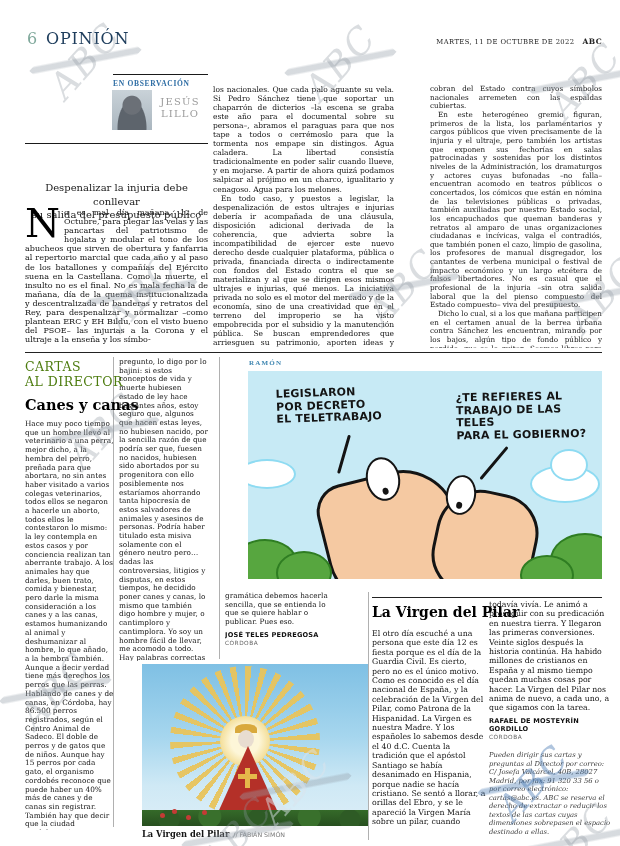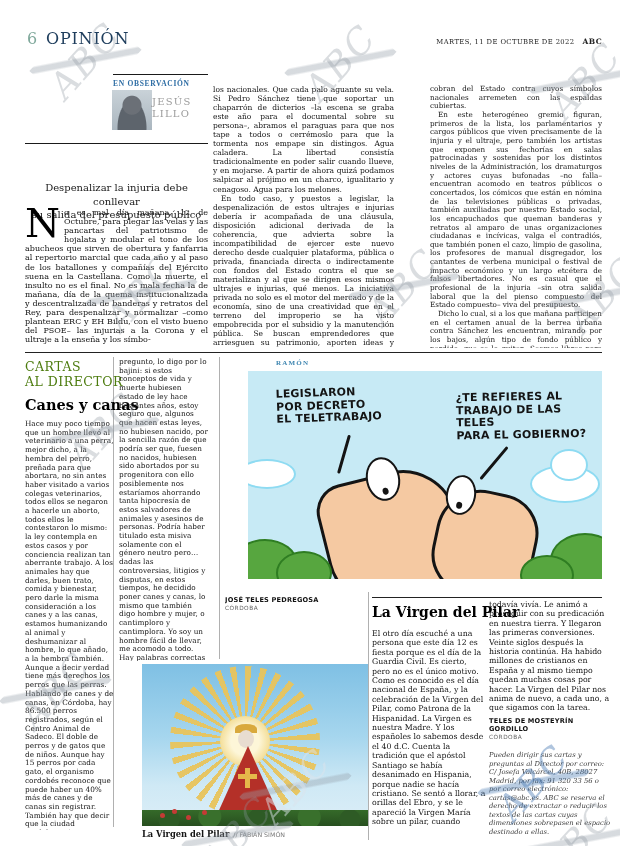--- a/index.html
+++ b/index.html
@@ -16,21 +16,21 @@
 
   
   .rule{background:#1a1a1a;height:1px;}
   #kicker-rule{left:113px;top:74px;width:95px;}
   #kicker{left:113px;top:79px;font-size:7.5px;font-weight:bold;color:#2e6da4;letter-spacing:.7px;}
   #author-portrait{left:112px;top:90px;width:40px;height:40px;overflow:hidden;
      background:
        radial-gradient(circle at 50% 38%, #6b7077 0 9px, transparent 10px),
        radial-gradient(ellipse at 50% 95%, #5d646c 0 14px, transparent 15px),
        linear-gradient(180deg,#c9d2d8,#aab6bf);}
-  #author-name{left:152px;top:96px;width:56px;text-align:left;font-size:10px;line-height:12px;
+  #author-name{left:152px;top:96px;width:56px;text-align:center;font-size:10px;line-height:12px;
      color:#9b9b9b;letter-spacing:1.2px;white-space:pre-line;}
   #headline-rule{left:25px;top:143px;width:183px;}
   #article-title{left:25px;top:148px;width:183px;text-align:center;font-size:20px;font-weight:bold;color:#000;}
   #article-subtitle{left:25px;top:181px;width:183px;text-align:center;font-size:10px;line-height:13.5px;
      color:#1a1a1a;white-space:pre-line;}
 
   
   .bodycol{text-align:justify;overflow:hidden;}
   .bodycol p{margin:0;}
   .bodycol p.indent{text-indent:8px;}
@@ -55,21 +55,21 @@
   .lettercol p{margin:0;}
   #l1-col1{left:25px;top:420px;width:89px;height:410px;}
   #l1-col2{left:119px;top:358px;width:89px;height:303px;}
   #l1-col3{left:225px;top:592px;width:112px;height:70px;}
   .sig-name{font-family:"DejaVu Sans","Liberation Sans",sans-serif;font-weight:bold;
      font-size:6.6px;line-height:8px;color:#111;margin-top:4px;letter-spacing:.2px;}
   .sig-place{font-family:"DejaVu Sans","Liberation Sans",sans-serif;font-size:5.8px;
      color:#666;letter-spacing:.5px;}
 
   
-  #cartoon-author{left:249px;top:359px;font-size:7px;font-weight:bold;color:#3d85b0;letter-spacing:1.2px;margin-left:27px;}
+  #cartoon-author{left:249px;top:359px;font-size:7px;font-weight:bold;color:#3d85b0;letter-spacing:1.2px;}
   #cartoon-panel{left:248px;top:371px;width:354px;height:208px;background:#c7eaf5;overflow:hidden;}
   .bubble{position:absolute;font-family:"DejaVu Sans","Liberation Sans",sans-serif;font-weight:bold;
      font-size:11px;line-height:12.5px;color:#141414;white-space:pre-line;letter-spacing:.2px;}
   #bubble-left{left:28px;top:16px;transform:rotate(-2deg);}
   #bubble-right{left:208px;top:20px;transform:rotate(-1deg);}
   .pointer{position:absolute;width:3px;background:#141414;border-radius:2px;transform-origin:top center;}
   #pointer-left{left:100px;top:64px;height:40px;transform:rotate(16deg);}
   #pointer-right{left:258px;top:76px;height:42px;transform:rotate(40deg);}
   .cloud{position:absolute;background:#fff;border:2.5px solid #8edbf2;border-radius:50%;}
   #cloud-r1{left:282px;top:94px;width:66px;height:34px;}
@@ -174,20 +174,21 @@
   <div class="abs" id="cartas-title">CARTAS
 AL DIRECTOR</div>
   <div class="abs letter-title" id="letter1-title">Canes y canas</div>
   <div class="abs lettercol" id="l1-col1">
     <p>Hace muy poco tiempo que un hombre llevó al veterinario a una perra, mejor dicho, a la hembra del perro, preñada para que abortara, no sin antes haber visitado a varios colegas veterinarios, todos ellos se negaron a hacerle un aborto, todos ellos le contestaron lo mismo: la ley contempla en estos casos y por conciencia realizan tan aberrante trabajo. A los animales hay que darles, buen trato, comida y bienestar, pero darle la misma consideración a los canes y a las canas, estamos humanizando al animal y deshumanizar al hombre, lo que añado, a la hembra también. Aunque a decir verdad tiene más derechos los perros que las perras. Hablando de canes y de canas, en Córdoba, hay 86.500 perros registrados, según el Centro Animal de Sadeco. El doble de perros y de gatos que de niños. Aunque hay 15 perros por cada gato, el organismo cordobés reconoce que puede haber un 40% más de canes y de canas sin registrar. También hay que decir que la ciudad cordobesa tiene censados el doble de perros y gatos que de niños. ¿Tienen esta misma consideración las crías humanas desde que están en el vientre de su madre? Han hecho ustedes todo lo contrario con la Ley del Aborto. Al hombre muerte y al animal vida. A todo esto, me</p>
   </div>
   <div class="abs lettercol" id="l1-col2">
     <p>pregunto, lo digo por lo bajini: si estos conceptos de vida y muerte hubiesen estado de ley hace bastantes años, estoy seguro que, algunos que hacen estas leyes, no hubiesen nacido, por la sencilla razón de que podría ser que, fuesen no nacidos, hubiesen sido abortados por su progenitora con ello posiblemente nos estaríamos ahorrando tanta hipocresía de estos salvadores de animales y asesinos de personas. Podría haber titulado esta misiva solamente con el género neutro pero… dadas las controversias, litigios y disputas, en estos tiempos, he decidido poner canes y canas, lo mismo que también digo hombre y mujer, o cantimploro y cantimplora. Yo soy un hombre fácil de llevar, me acomodo a todo. Hay palabras correctas e incorrectas, pero a la altura y el tiempo que llevamos dándole la matraca a la gramática, hay veces que me acuerdo de un profesor que decía: si no sabemos algunas</p>
   </div>
   <div class="abs lettercol" id="l1-col3">
+    <p>gramática debemos hacerla sencilla, que se entienda lo que se quiere hablar o publicar. Pues eso.</p>
     <div class="sig-name">JOSÉ TELES PEDREGOSA</div>
     <div class="sig-place">CÓRDOBA</div>
   </div>
 
   <div class="abs sans" id="cartoon-author">RAMÓN</div>
   <div class="abs" id="cartoon-panel">
     <div class="bubble" id="bubble-left">LEGISLARON
 POR DECRETO
 EL TELETRABAJO</div>
     <div class="bubble" id="bubble-right">¿TE REFIERES AL
@@ -230,21 +231,21 @@
     <span id="caption-title">La Virgen del Pilar</span><span id="caption-credit">// FABIÁN SIMÓN</span>
   </div>
 
   <div class="abs rule" id="letter2-rule"></div>
   <div class="abs letter-title" id="letter2-title">La Virgen del Pilar</div>
   <div class="abs lettercol" id="l2-col1">
     <p>El otro día escuché a una persona que este día 12 es fiesta porque es el día de la Guardia Civil. Es cierto, pero no es el único motivo. Como es conocido es el día nacional de España, y la celebración de la Virgen del Pilar, como Patrona de la Hispanidad. La Virgen es nuestra Madre. Y los españoles lo sabemos desde el 40 d.C. Cuenta la tradición que el apóstol Santiago se había desanimado en Hispania, porque nadie se hacía cristiano. Se sentó a llorar, a orillas del Ebro, y se le apareció la Virgen María sobre un pilar, cuando</p>
   </div>
   <div class="abs lettercol" id="l2-col2">
     <p>todavía vivía. Le animó a proseguir con su predicación en nuestra tierra. Y llegaron las primeras conversiones. Veinte siglos después la historia continúa. Ha habido millones de cristianos en España y al mismo tiempo quedan muchas cosas por hacer. La Virgen del Pilar nos anima de nuevo, a cada uno, a que sigamos con la tarea.</p>
-    <div class="sig-name">TELES DE MOSTEYRÍN GORDILLO</div>
+    <div class="sig-name">RAFAEL DE MOSTEYRÍN GORDILLO</div>
     <div class="sig-place">CÓRDOBA</div>
     <div id="letters-footnote">Pueden dirigir sus cartas y preguntas al Director por correo: C/ Josefa Valcárcel, 40B, 28027 Madrid, por fax: 91 320 33 56 o por correo electrónico: cartas@abc.es. ABC se reserva el derecho de extractar o reducir los textos de las cartas cuyas dimensiones sobrepasen el espacio destinado a ellas.</div>
   </div>
 
   <span class="wm" style="left:40px;top:26px;">ABC</span>
   <span class="wm" style="left:295px;top:28px;">ABC</span>
   <span class="wm" style="left:540px;top:46px;">ABC</span>
   <span class="wm" style="left:96px;top:258px;">ABC</span>
   <span class="wm" style="left:358px;top:252px;">ABC</span>
   <span class="wm" style="left:558px;top:260px;">ABC</span>

